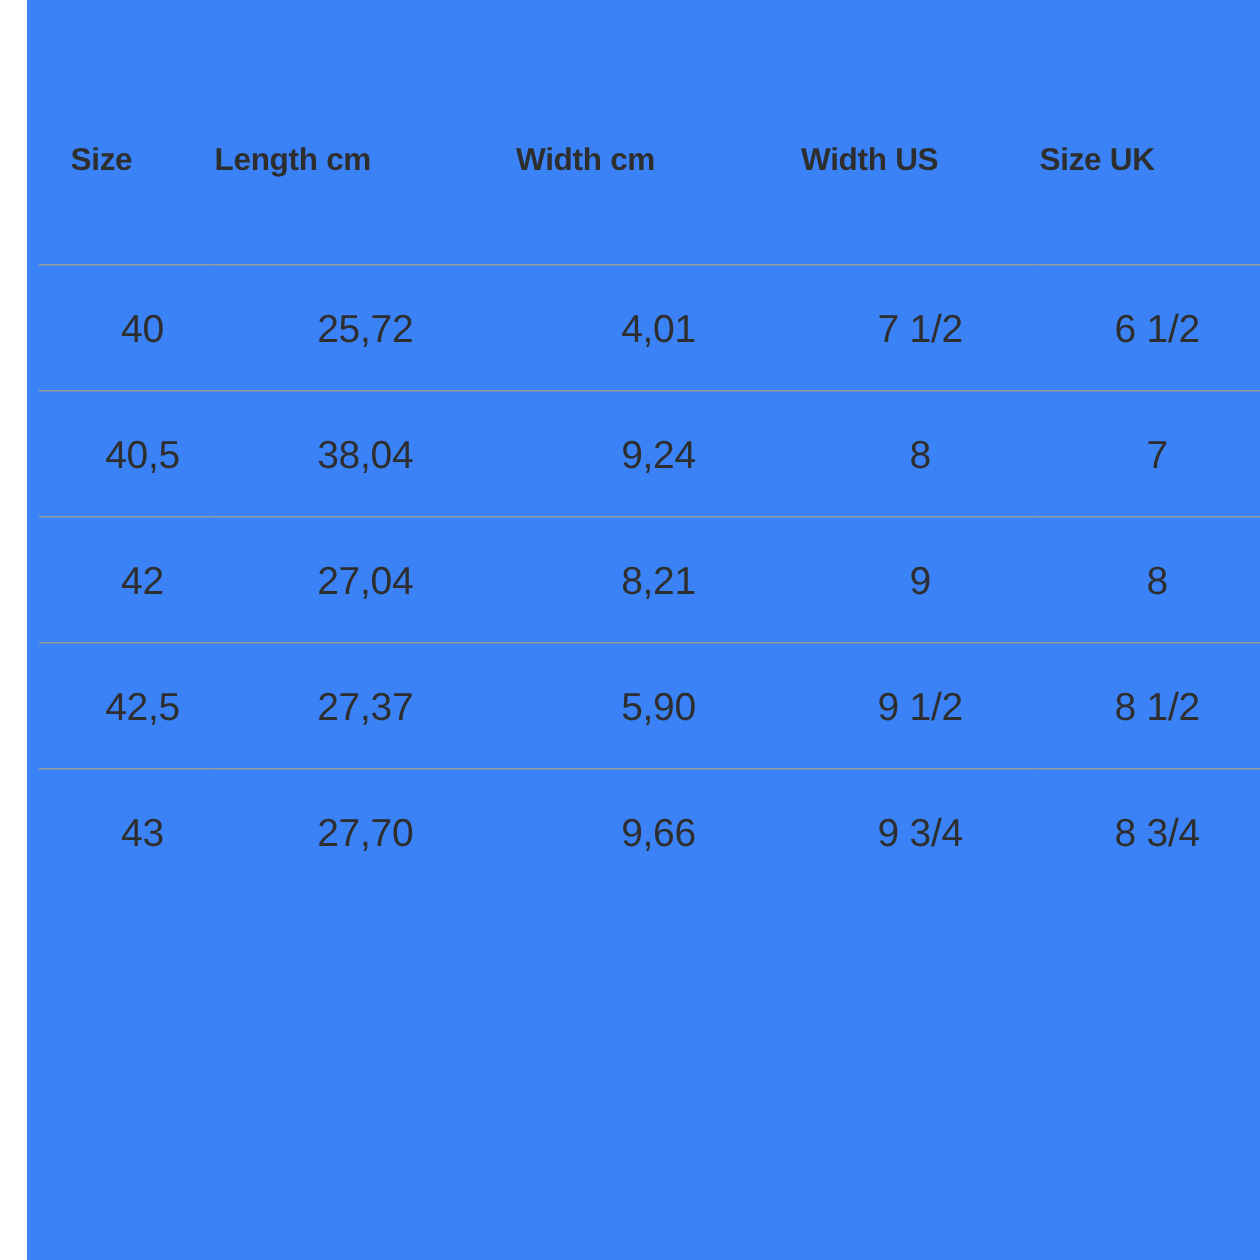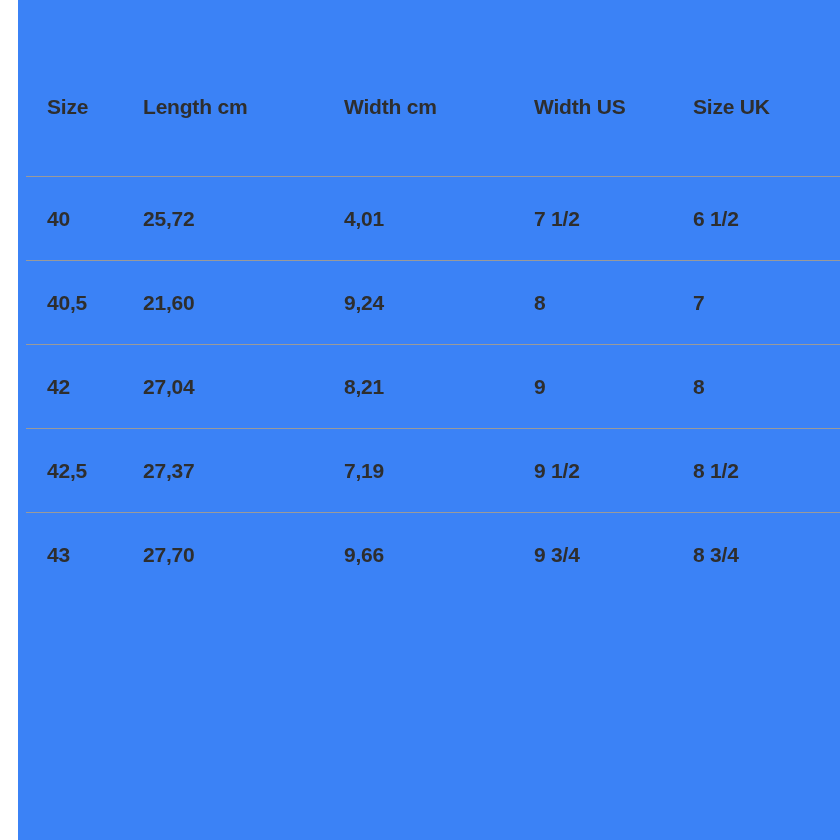--- a/index.html
+++ b/index.html
@@ -56,23 +56,23 @@
     height: 30px;
     vertical-align: top;
     border-bottom: 1px solid #9a9a9a;
     white-space: nowrap;
   }
 
   table.size-chart thead th:first-child { padding-left: 21px; }
   table.size-chart tbody td:first-child { padding-left: 21px; }
 
   table.size-chart tbody td {
-    text-align: left;
-    font-weight: 700;
-    font-size: 21px;
+    text-align: center;
+    font-weight: 400;
+    font-size: 26px;
     line-height: 1;
     letter-spacing: -0.2px;
     color: #2e2e2e;
     height: 83px;
     padding: 0;
     vertical-align: middle;
     border-bottom: 1px solid #9a9a9a;
     white-space: nowrap;
   }
 
@@ -105,36 +105,36 @@
       <tbody>
           <tr>
             <td>40</td>
             <td>25,72</td>
             <td>4,01</td>
             <td>7 1/2</td>
             <td>6 1/2</td>
           </tr>
           <tr>
             <td>40,5</td>
-            <td>21,60</td>
+            <td>38,04</td>
             <td>9,24</td>
             <td>8</td>
             <td>7</td>
           </tr>
           <tr>
             <td>42</td>
             <td>27,04</td>
             <td>8,21</td>
             <td>9</td>
             <td>8</td>
           </tr>
           <tr>
             <td>42,5</td>
             <td>27,37</td>
-            <td>7,19</td>
+            <td>5,90</td>
             <td>9 1/2</td>
             <td>8 1/2</td>
           </tr>
           <tr>
             <td>43</td>
             <td>27,70</td>
             <td>9,66</td>
             <td>9 3/4</td>
             <td>8 3/4</td>
           </tr>

